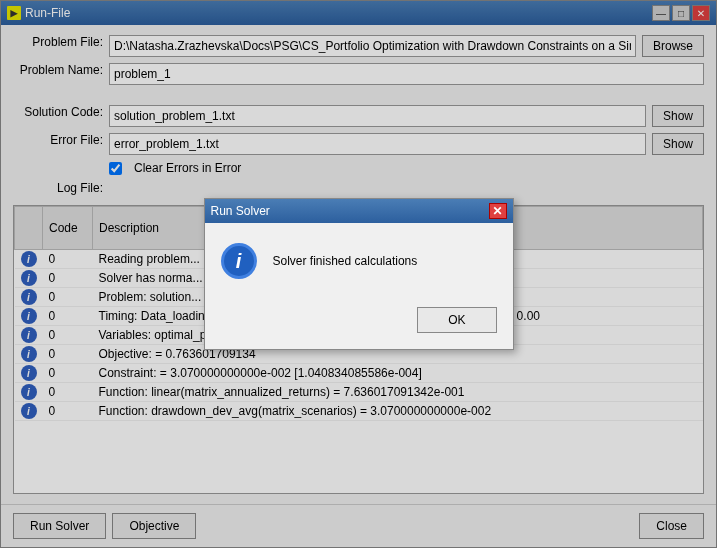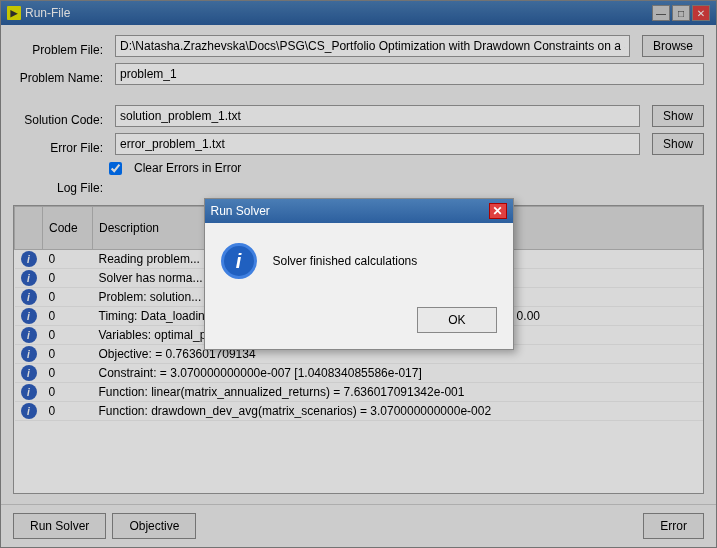--- a/index.html
+++ b/index.html
@@ -9,21 +9,21 @@
     .title-bar { background: linear-gradient(to bottom, #4a7db5 0%, #2c5f9e 100%); color: white; padding: 4px 6px; display: flex; align-items: center; justify-content: space-between; height: 24px; }
     .title-bar-left { display: flex; align-items: center; gap: 4px; }
     .title-icon { width: 14px; height: 14px; background: #e8e800; border-radius: 1px; display: flex; align-items: center; justify-content: center; font-size: 9px; color: #333; font-weight: bold; }
     .title-text { font-size: 12px; font-weight: normal; }
     .title-buttons { display: flex; gap: 2px; }
     .title-btn { width: 18px; height: 16px; background: #d0d0d0; border: 1px solid #888; color: #333; font-size: 10px; cursor: pointer; display: flex; align-items: center; justify-content: center; }
     .title-btn.close { background: #e04040; color: white; }
 
     .content { flex: 1; padding: 10px 12px; display: flex; flex-direction: column; gap: 6px; background: #f0f0f0; }
 
-    .form-row { display: flex; align-items: flex-end; gap: 12px; }
+    .form-row { display: flex; align-items: flex-start; gap: 6px; }
     .form-label { width: 90px; text-align: right; color: #000; }
     .form-input { flex: 1; height: 22px; border: 1px solid #999; background: white; padding: 2px 4px; }
     .form-btn { height: 22px; padding: 0 10px; background: #e8e8e8; border: 1px solid #888; cursor: pointer; white-space: nowrap; }
 
     .separator { height: 8px; }
 
     .checkbox-row { display: flex; align-items: center; gap: 12px; margin-left: 96px; }
     .checkbox-row input[type=checkbox] { margin: 0; }
 
     .log-table { flex: 1; border: 1px solid #999; background: white; overflow-y: auto; margin-top: 4px; }
@@ -140,21 +140,21 @@
                 <td>Variables: optimal_point = point_problem_1</td>
               </tr>
               <tr>
                 <td style="text-align: center;"><div class="info-icon">i</div></td>
                 <td>0</td>
                 <td>Objective:   = 0.763601709134</td>
               </tr>
               <tr>
                 <td style="text-align: center;"><div class="info-icon">i</div></td>
                 <td>0</td>
-                <td>Constraint:  = 3.070000000000e-007 [1.040834085586e-017]</td>
+                <td>Constraint:  = 3.070000000000e-002 [1.040834085586e-004]</td>
               </tr>
               <tr>
                 <td style="text-align: center;"><div class="info-icon">i</div></td>
                 <td>0</td>
                 <td>Function: linear(matrix_annualized_returns) = 7.636017091342e-001</td>
               </tr>
               <tr>
                 <td style="text-align: center;"><div class="info-icon">i</div></td>
                 <td>0</td>
                 <td>Function: drawdown_dev_avg(matrix_scenarios) = 3.070000000000e-002</td>
@@ -163,21 +163,21 @@
         </table>
       </div>
 
     </div>
 
     <div class="bottom-bar">
       <div class="bottom-left">
         <button class="action-btn">Run Solver</button>
         <button class="action-btn">Objective</button>
       </div>
-      <button class="action-btn">Error</button>
+      <button class="action-btn">Close</button>
     </div>
   </div>
 
   <div class="dialog-overlay">
     <div class="dialog">
       <div class="dialog-title">
         <span class="dialog-title-text">Run Solver</span>
         <button class="dialog-close">✕</button>
       </div>
       <div class="dialog-body">

